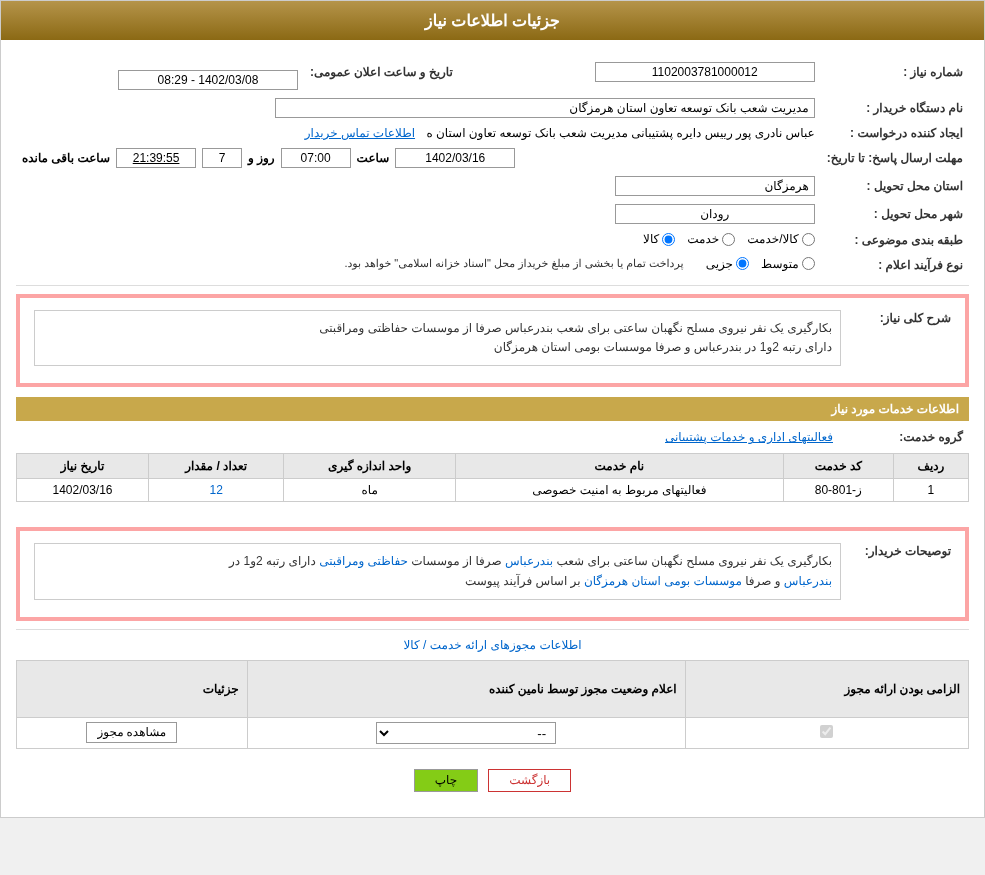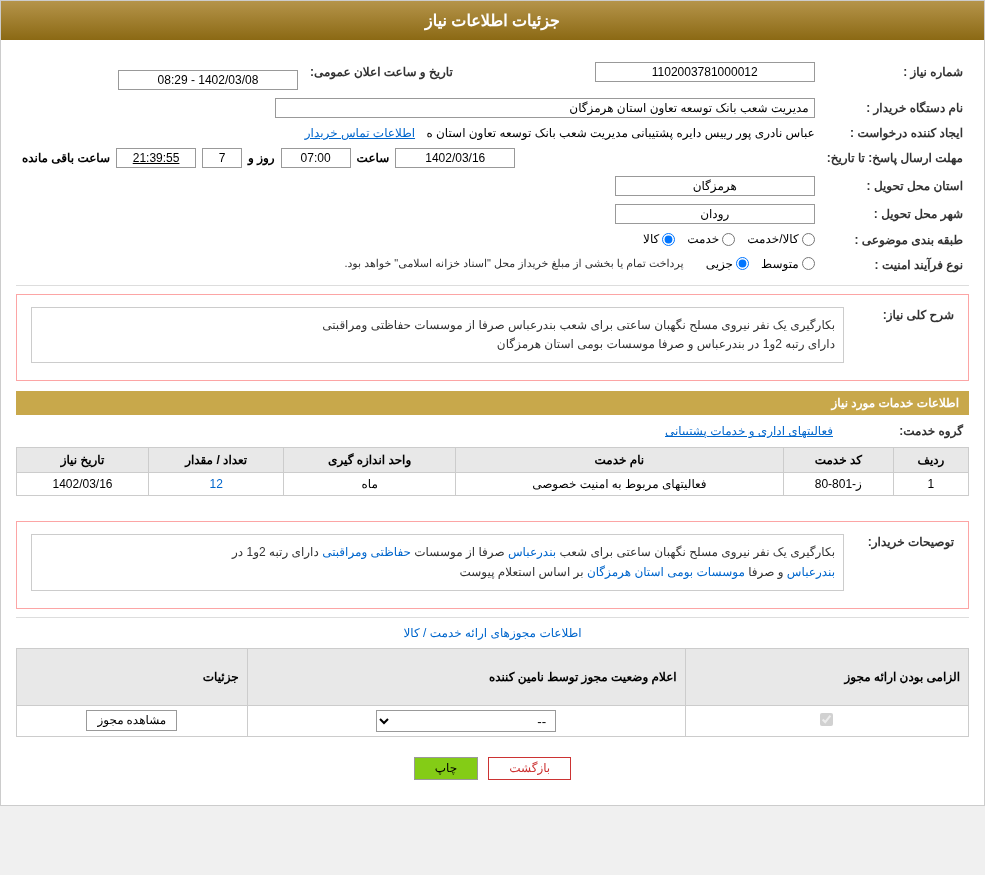--- a/index.html
+++ b/index.html
@@ -62,21 +62,21 @@
     .input-num {
       width: 160px;
       text-align: center;
     }
     .blue-link {
       color: #0066cc;
       text-decoration: underline;
       cursor: pointer;
     }
     .section-box {
-      border: 1px solid #fca5a5;
+      border: 4px solid #fca5a5;
       padding: 8px;
       margin: 8px 0;
       background: #fff;
     }
     .data-table {
       width: 100%;
       border-collapse: collapse;
       margin: 5px 0;
     }
     .data-table th {
@@ -234,21 +234,21 @@
             <span style="font-weight:bold;">روز و</span>
             <div class="input-box" style="width:40px; text-align:center;">7</div>
             <div class="input-box" style="width:80px; text-align:center;text-decoration:underline;">21:39:55</div>
             <span style="font-weight:bold;">ساعت باقی مانده</span>
           </div>
         </td>
       </tr>
       <tr>
         <td class="label-cell">استان محل تحویل :</td>
         <td class="value-cell" colspan="3">
-          <div class="input-box" style="width:200px; text-align:center;">هرمزگان</div>
+          <div class="input-box" style="width:200px; ">هرمزگان</div>
         </td>
       </tr>
       <tr>
         <td class="label-cell">شهر محل تحویل :</td>
         <td class="value-cell" colspan="3">
           <div class="input-box" style="width:200px; text-align:center;">رودان</div>
         </td>
       </tr>
       <tr>
         <td class="label-cell">طبقه بندی موضوعی :</td>
@@ -263,21 +263,21 @@
               <span>خدمت</span>
             </div>
             <div class="radio-item">
               <input type="radio" name="tabagheh" checked="" style="">
               <span>کالا</span>
             </div>
           </div>
         </td>
       </tr>
       <tr>
-        <td class="label-cell">نوع فرآیند امنیت :</td>
+        <td class="label-cell">نوع فرآیند اعلام :</td>
         <td class="value-cell" colspan="3">
           <div class="radio-group">
             <div class="radio-item">
               <input type="radio" name="navfarayand" style="">
               <span>متوسط</span>
             </div>
             <div class="radio-item">
               <input type="radio" name="navfarayand" checked="" style="">
               <span>جزیی</span>
             </div>
@@ -344,21 +344,21 @@
 
     <div class="section-box" style="margin-top:25px;">
       <table class="info-table">
         <tbody>
             <tr>
           <td class="label-cell" style="width:110px; vertical-align:top; padding-top:5px;">توصیحات خریدار:</td>
           <td>
             <div class="description-box">
               <span>بکارگیری یک نفر نیروی مسلح نگهبان ساعتی برای شعب </span><span class="blue-text">بندرعباس</span><span> صرفا از موسسات </span><span class="blue-text">حفاظتی ومراقبتی</span><span> دارای رتبه 2و1 در</span>
               <br>
-              <span class="blue-text">بندرعباس</span><span> و صرفا </span><span class="blue-text">موسسات بومی استان هرمزگان</span><span> بر اساس استعلام پیوست</span>
+              <span class="blue-text">بندرعباس</span><span> و صرفا </span><span class="blue-text">موسسات بومی استان هرمزگان</span><span> بر اساس فرآیند پیوست</span>
             </div>
           </td>
         </tr>
       </tbody>
         </table>
     </div>
 
     <hr class="divider">
 
     <div style="text-align:center; font-weight:normal; color:#0066cc; margin:8px 0;">اطلاعات مجوزهای ارائه خدمت / کالا</div>

